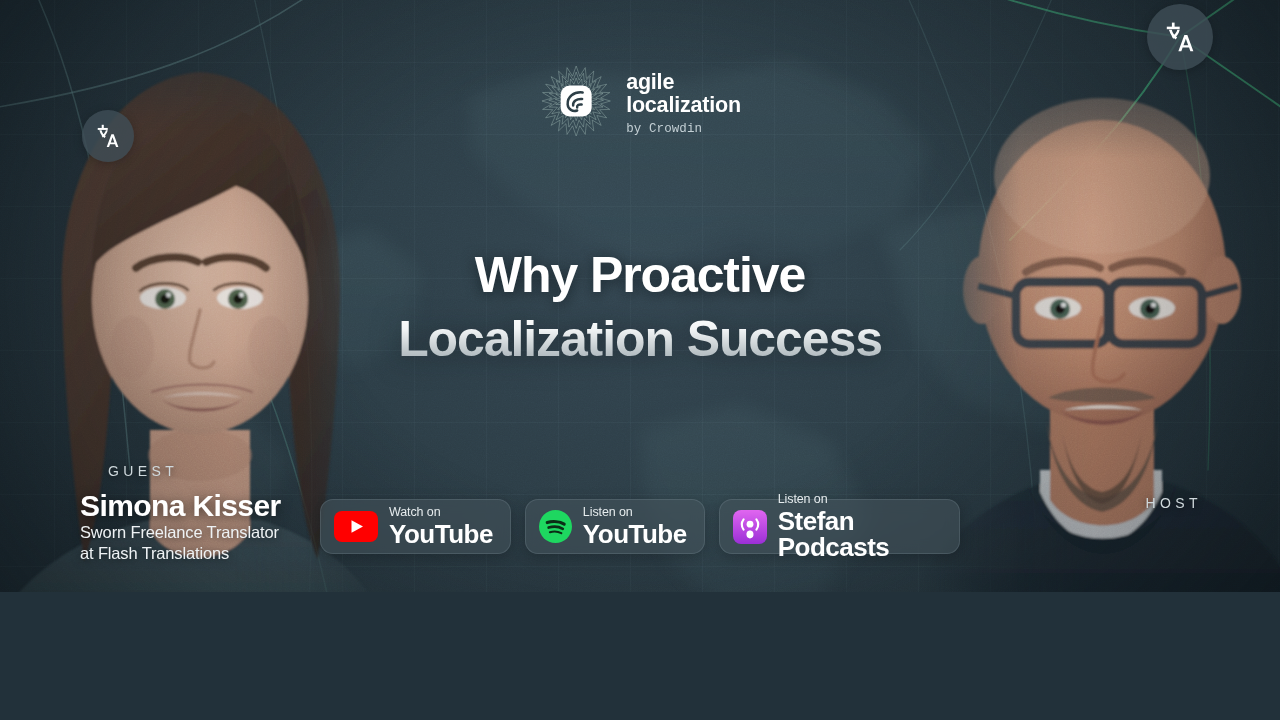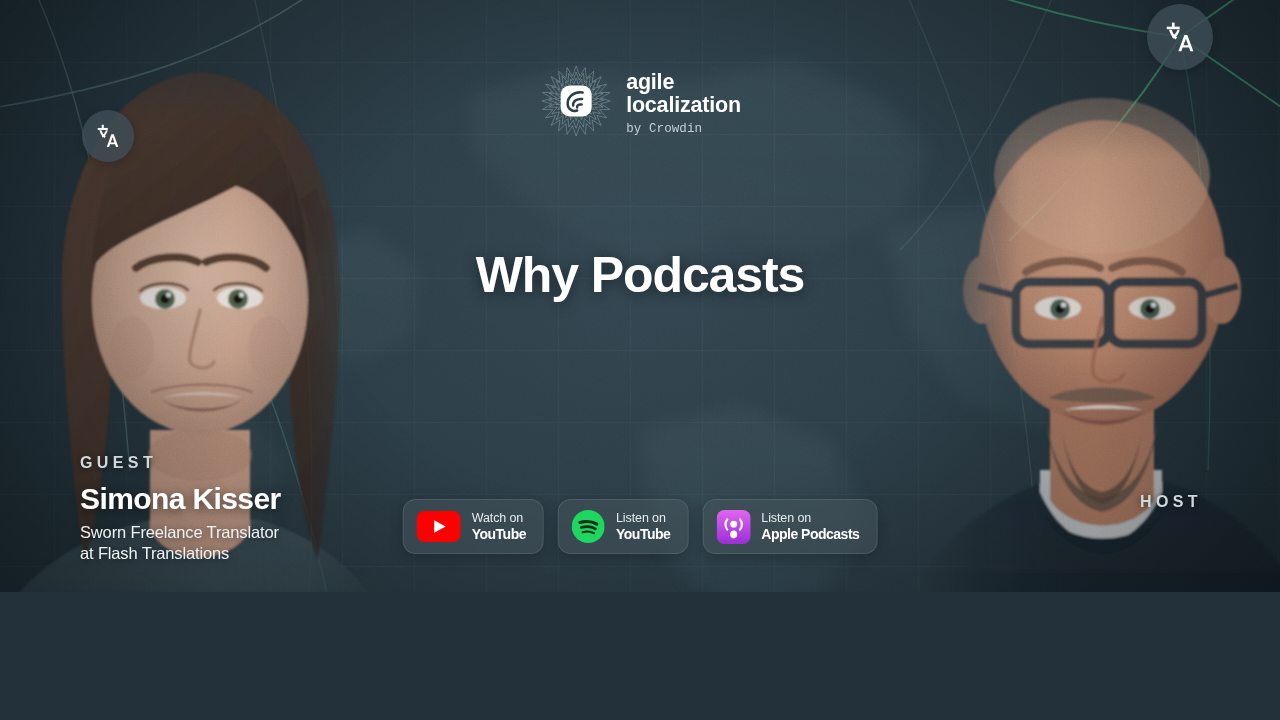--- a/index.html
+++ b/index.html
@@ -188,54 +188,54 @@
     background: rgba(70,86,94,0.52);
     border: 1px solid rgba(172,192,200,0.17);
     backdrop-filter: blur(7px);
     -webkit-backdrop-filter: blur(7px);
     box-shadow: 0 3px 14px rgba(0,0,0,0.22);
     cursor: pointer;
   }
 
   .pill-labels { display: flex; flex-direction: column; line-height: 1; }
   .pill-pre { font-size: 12.5px; color: #e6ecee; font-weight: 400; margin-bottom: 3px; letter-spacing: -0.1px; }
-  .pill-name { font-size: 14px; color: #ffffff; font-weight: 700; letter-spacing: -0.5px; }
+  .pill-name { font-size: 26px; color: #ffffff; font-weight: 700; letter-spacing: -0.5px; }
 
   .pill-icon { flex: none; display: block; }
 
   
 
   .credit { position: absolute; z-index: 7; }
 
   .credit-guest { left: 80px; bottom: 28px; text-align: left; }
   .credit-host  { right: 78px; bottom: 72px; text-align: right; }
 
   .credit-role {
-    font-size: 16px;
+    font-size: 14px;
     letter-spacing: 4.4px;
     color: #cfd8dc;
-    font-weight: 700;
+    font-weight: 400;
     text-shadow: 0 1px 7px rgba(0,0,0,0.6);
+    margin-left: 28px;
   }
 
   .credit-guest .credit-role { margin-bottom: 11px; }
   .credit-host  .credit-role { margin-bottom: 9px; }
 
   .credit-name {
     font-size: 30px;
     font-weight: 700;
     color: #ffffff;
     letter-spacing: -0.6px;
     line-height: 1.06;
     text-shadow: 0 2px 12px rgba(0,0,0,0.6);
     text-align: right;
   }
 
   .credit-title {
-    margin-top: 7px;
     font-size: 16.5px;
     line-height: 21px;
     color: #eef2f4;
     font-weight: 400;
     letter-spacing: -0.15px;
     text-shadow: 0 1px 9px rgba(0,0,0,0.6);
   }
 
   
 
@@ -504,21 +504,22 @@
       </svg>
     </div>
     <div class="logo-text">
       <div class="logo-title">agile</div>
       <div class="logo-title">localization</div>
       <div class="logo-sub">by Crowdin</div>
     </div>
   </div>
 
   <h1 class="title">
-    <span class="title-line l1">Why Podcasts</span>
+    <span class="title-line l1">Why Proactive</span>
+    <span class="title-line l3">Localization Success</span>
   </h1>
 
   <div class="platforms">
 
     <div class="pill">
       <svg class="pill-icon" width="44" height="31" viewBox="0 0 44 31">
         <rect x="0" y="0" width="44" height="31" rx="8" fill="#ff0000"></rect>
         <path d="M17.5 9.2 L29 15.5 L17.5 21.8 Z" fill="#ffffff"></path>
       </svg>
       <span class="pill-labels">
@@ -554,21 +555,21 @@
         <circle cx="17" cy="14.2" r="3.4" fill="#ffffff"></circle>
         <path d="M13.6 25.6 C 13.1 22.6 14.2 20.4 17 20.4 C 19.8 20.4 20.9 22.6 20.4 25.6
                  C 20.1 27.4 18.8 28.4 17 28.4 C 15.2 28.4 13.9 27.4 13.6 25.6 Z" fill="#ffffff"></path>
         <g fill="none" stroke="#ffffff" stroke-linecap="round">
           <path d="M10.6 19.6 A 8.6 8.6 0 0 1 10.6 9.4" stroke-width="2.1"></path>
           <path d="M23.4 9.4 A 8.6 8.6 0 0 1 23.4 19.6" stroke-width="2.1"></path>
         </g>
       </svg>
       <span class="pill-labels">
         <span class="pill-pre">Listen on</span>
-        <span class="pill-name">Apple Podcasts</span>
+        <span class="pill-name">Stefan Podcasts</span>
       </span>
     </div>
 
   </div>
 
   <div class="credit credit-guest">
     <div class="credit-role">GUEST</div>
     <div class="credit-name">Simona Kisser</div>
     <div class="credit-title">
       <div>Sworn Freelance Translator</div>

